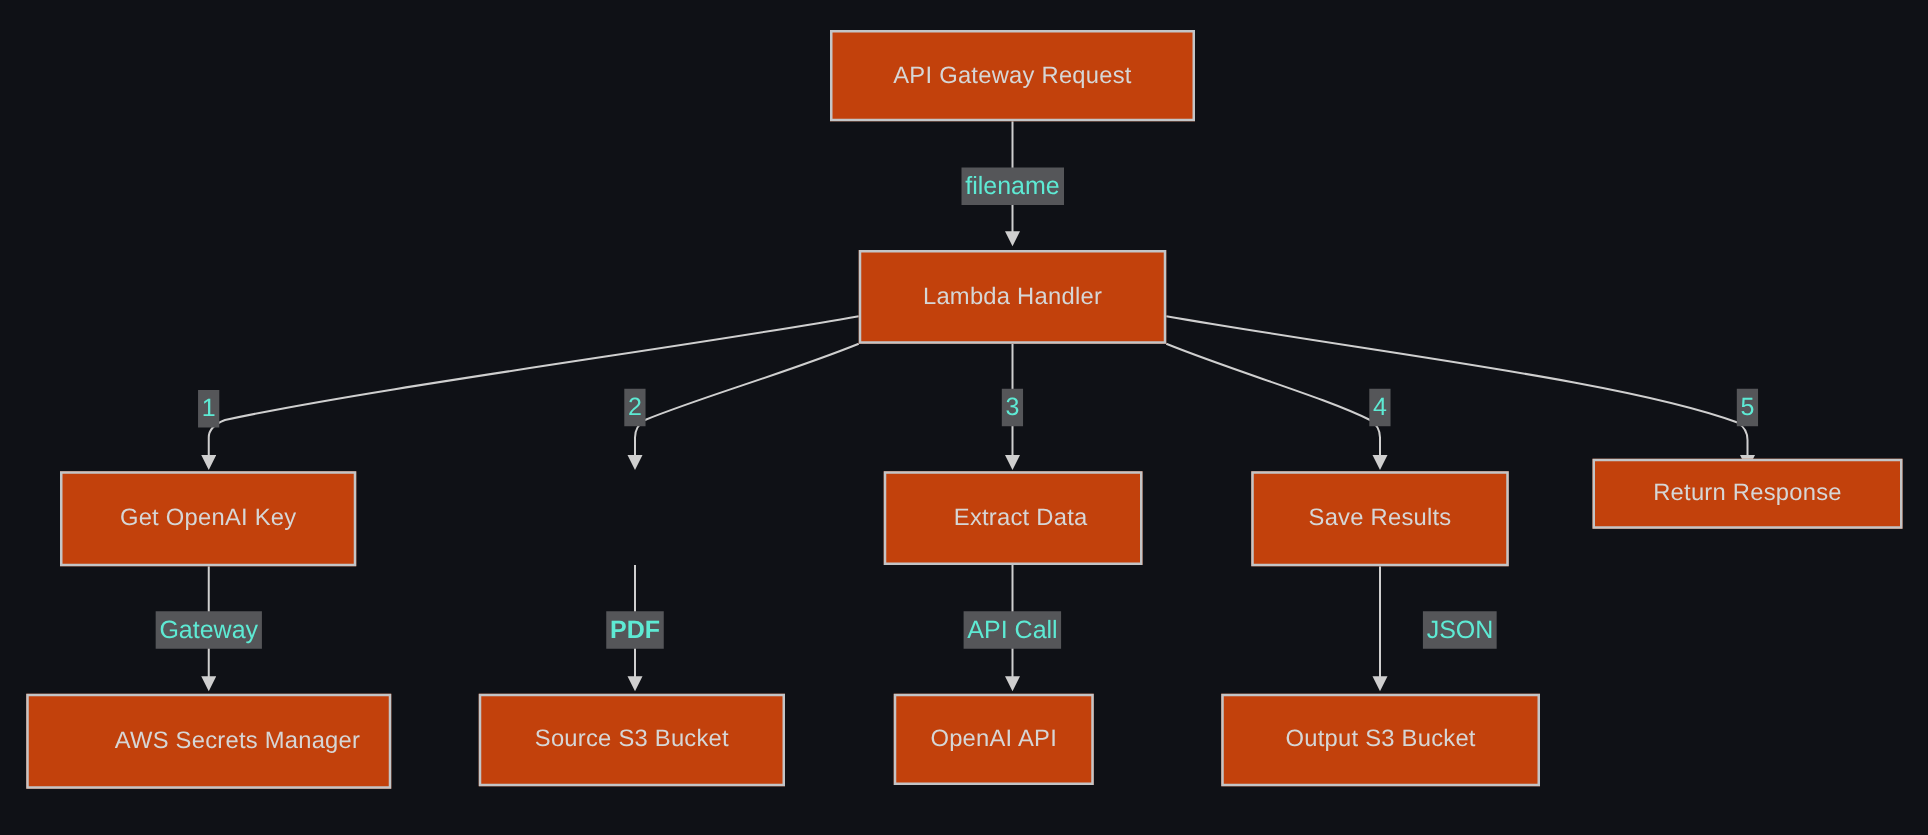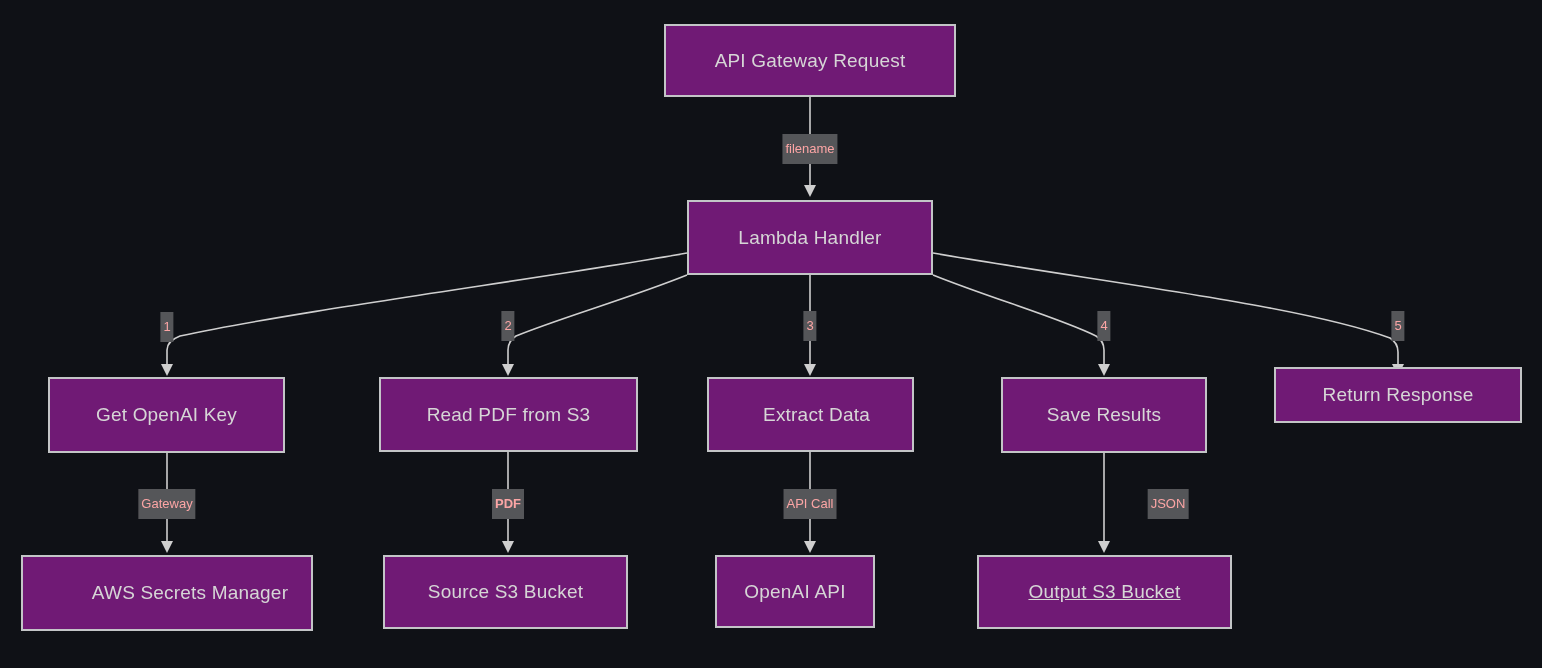--- a/index.html
+++ b/index.html
@@ -23,37 +23,37 @@
     height: 668px;
   }
   .edge {
     fill: none;
     stroke: #cfcfcf;
     stroke-width: 1.6;
   }
   .node {
     position: absolute;
     box-sizing: border-box;
-    background: #701a75;
+    background: #c2410c;
     border: 2px solid #c3c5c7;
     color: #d6d6d6;
     display: flex;
     align-items: center;
     justify-content: center;
     text-align: left;
     font-size: 19px;
     letter-spacing: 0.2px;
     white-space: nowrap;
   }
   .edge-label {
     position: absolute;
     transform: translate(-50%, -50%);
     background: #555659;
-    color: #fca5a5;
-    font-size: 13px;
+    color: #5eead4;
+    font-size: 20px;
     line-height: 28px;
     padding: 1px 3px;
     white-space: nowrap;
     text-align: left;
   }
 </style>
 </head>
 <body>
 
 <div class="stage">
@@ -75,35 +75,34 @@
     <path class="edge" d="M810,452 L810,542" marker-end="url(#arrow)"></path>
     <path class="edge" d="M1104,453 L1104,542" marker-end="url(#arrow)"></path>
   </svg>
 
   <div class="node" style="left:664px; top:24px;  width:292px; height:73px;">API Gateway Request</div>
 
   <div class="node" style="left:48px;  top:377px; width:237px; height:76px;">Get OpenAI Key</div>
 
   <div class="node" style="left:687px; top:200px; width:246px; height:75px;">Lambda Handler</div>
 
-  <div class="node" style="left:379px; top:377px; width:259px; height:75px;">Read PDF from S3</div>
 
   <div class="node" style="left:707px; top:377px; width:207px; height:75px;padding-left:12px;">Extract Data</div>
 
   <div class="node" style="left:1001px; top:377px; width:206px; height:76px;">Save Results</div>
 
   <div class="node" style="left:1274px; top:367px; width:248px; height:56px;">Return Response</div>
 
   <div class="node" style="left:21px;  top:555px; width:292px; height:76px;padding-left:46px;">AWS Secrets Manager</div>
 
   <div class="node" style="left:383px; top:555px; width:245px; height:74px;">Source S3 Bucket</div>
 
   <div class="node" style="left:715px; top:555px; width:160px; height:73px;">OpenAI API</div>
 
-  <div class="node" style="left:977px; top:555px; width:255px; height:74px;text-decoration:underline;">Output S3 Bucket</div>
+  <div class="node" style="left:977px; top:555px; width:255px; height:74px;">Output S3 Bucket</div>
 
   <div class="edge-label" style="left:810px;  top:149px;">filename</div>
 
   <div class="edge-label" style="left:167px;  top:327px;">1</div>
 
   <div class="edge-label" style="left:508px;  top:326px;">2</div>
 
   <div class="edge-label" style="left:810px;  top:326px;">3</div>
 
   <div class="edge-label" style="left:1104px; top:326px;">4</div>

